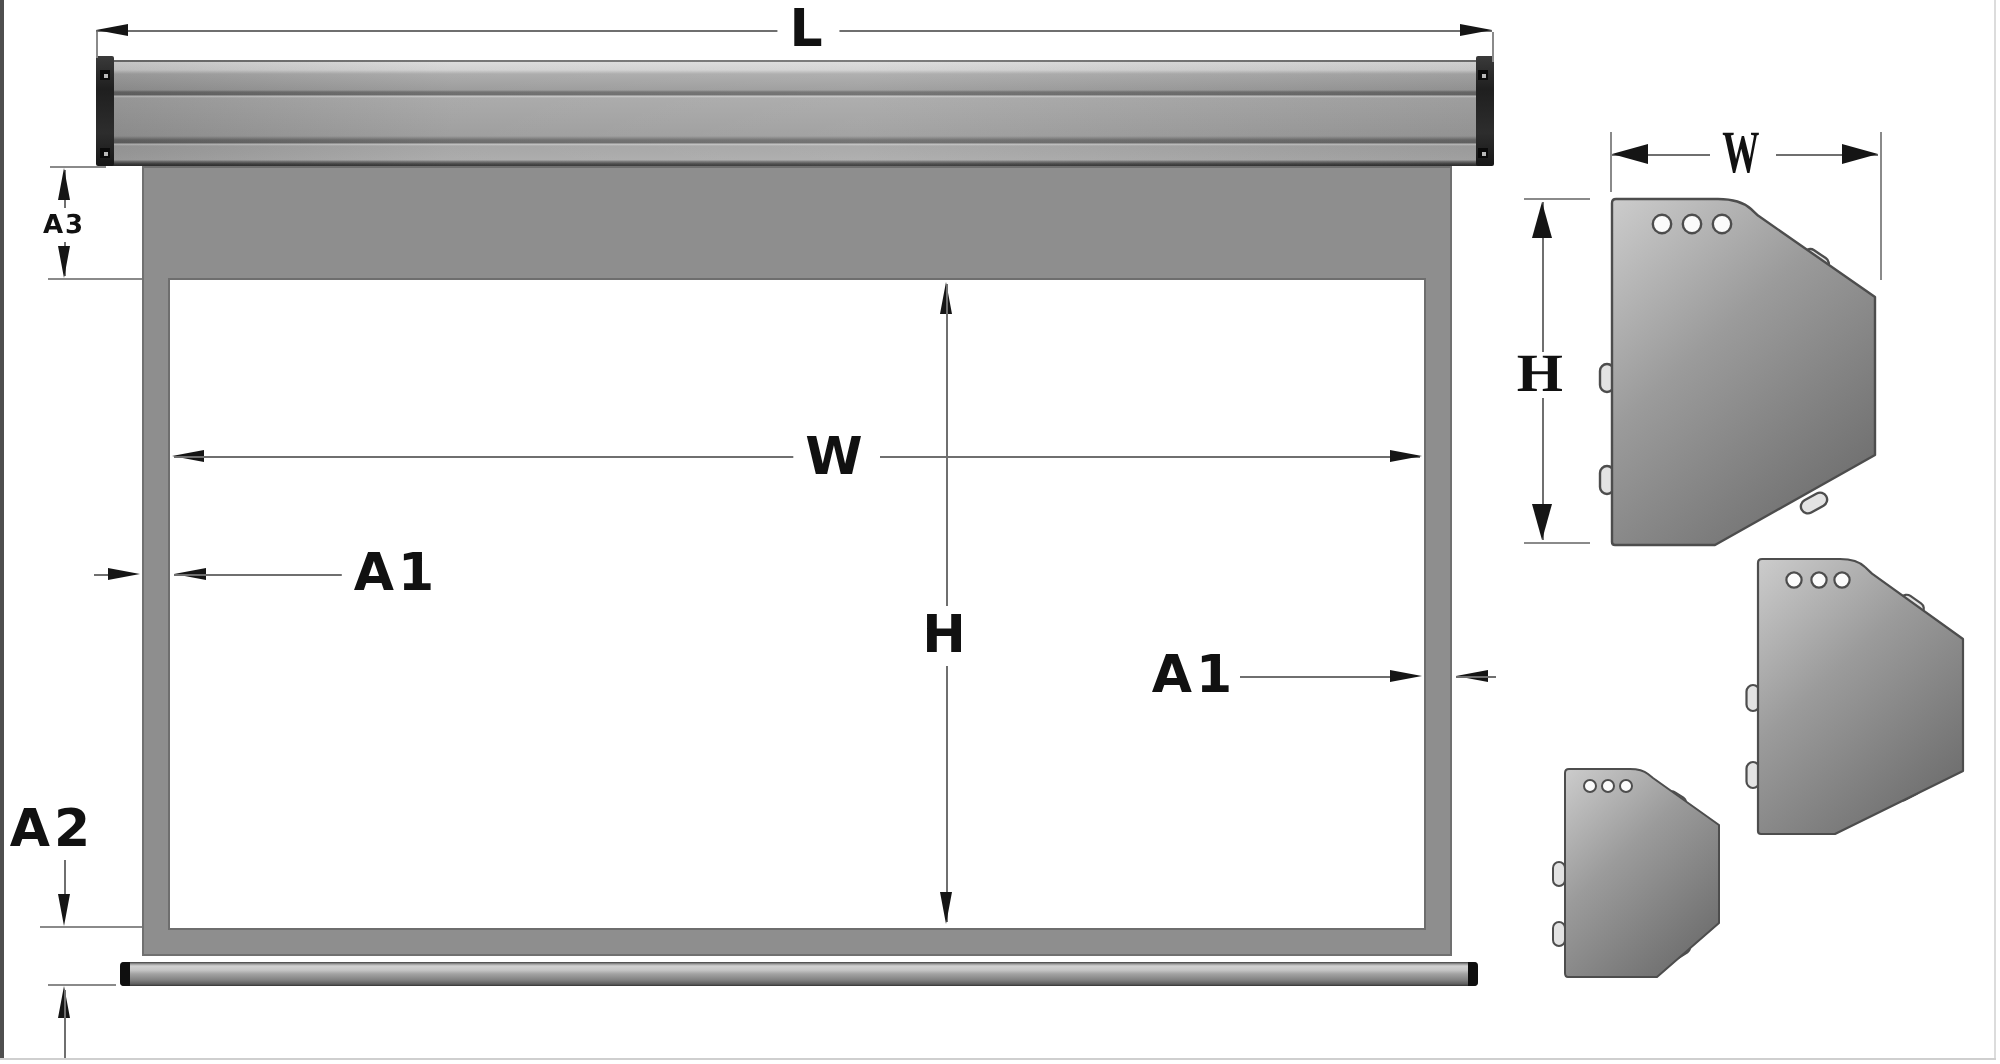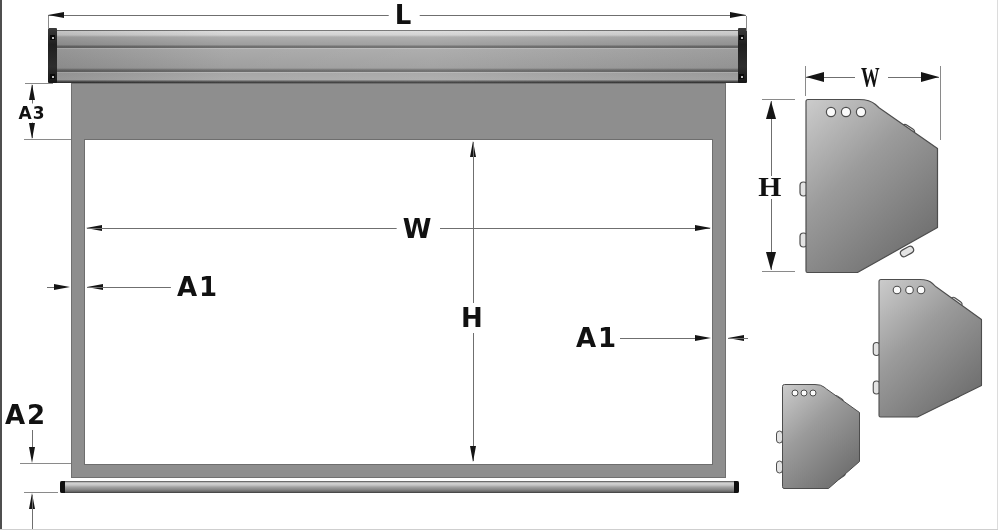--- a/index.html
+++ b/index.html
@@ -12,21 +12,21 @@
   .arr.l{border-top:3.5px solid transparent;border-bottom:3.5px solid transparent;border-right:16px solid #151515;}
   .arr.r{border-top:3.5px solid transparent;border-bottom:3.5px solid transparent;border-left:16px solid #151515;}
   .arr.u{border-left:3.5px solid transparent;border-right:3.5px solid transparent;border-bottom:16px solid #151515;}
   .arr.d{border-left:3.5px solid transparent;border-right:3.5px solid transparent;border-top:16px solid #151515;}
   .arr.bl{border-top:5px solid transparent;border-bottom:5px solid transparent;border-right:18px solid #151515;}
   .arr.br{border-top:5px solid transparent;border-bottom:5px solid transparent;border-left:18px solid #151515;}
   .arr.bu{border-left:5px solid transparent;border-right:5px solid transparent;border-bottom:18px solid #151515;}
   .arr.bd{border-left:5px solid transparent;border-right:5px solid transparent;border-top:18px solid #151515;}
   .dim{position:absolute;transform:translate(-50%,-50%);color:#111;background:#fff;
        font-weight:bold;font-size:26px;line-height:1;padding:1px 6px;letter-spacing:2px;white-space:nowrap;}
-  .dim.small{font-size:17px;letter-spacing:1px;padding:1px 4px;}
+  .dim.small{font-size:13px;letter-spacing:1px;padding:1px 4px;}
   .dim.serif{font-family:"Liberation Serif","DejaVu Serif",serif;background:transparent;padding:1px 2px;}
   
   #casing-body{position:absolute;left:55px;top:30px;width:684px;height:53px;
     background:linear-gradient(180deg,
       #6f6f6f 0,#6f6f6f 1px,#dadada 1px,#cfcfcf 5px,#a8a8a8 7px,#989898 15px,
       #6a6a6a 16px,#666666 17.5px,#c8c8c8 18px,#a6a6a6 19px,#9a9a9a 38px,
       #686868 40px,#646464 41.5px,#c4c4c4 42px,#a2a2a2 43px,#a8a8a8 50px,
       #7d7d7d 50.5px,#3f3f3f 52px,#2e2e2e 53px);}
   #casing-body::after{content:"";position:absolute;inset:0;
     background:linear-gradient(90deg,rgba(0,0,0,.10),rgba(255,255,255,.05) 25%,rgba(255,255,255,.09) 55%,rgba(0,0,0,.05) 100%);}

